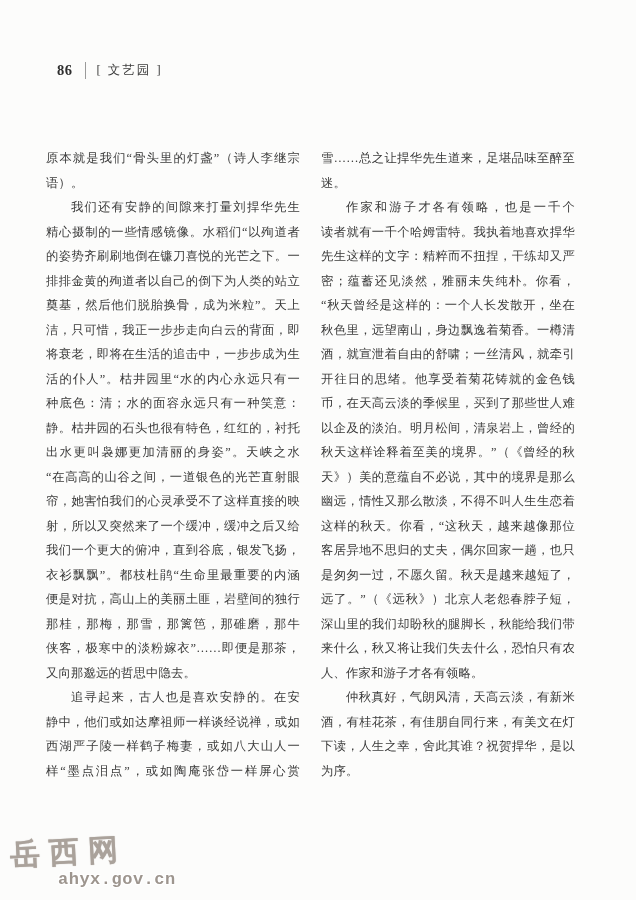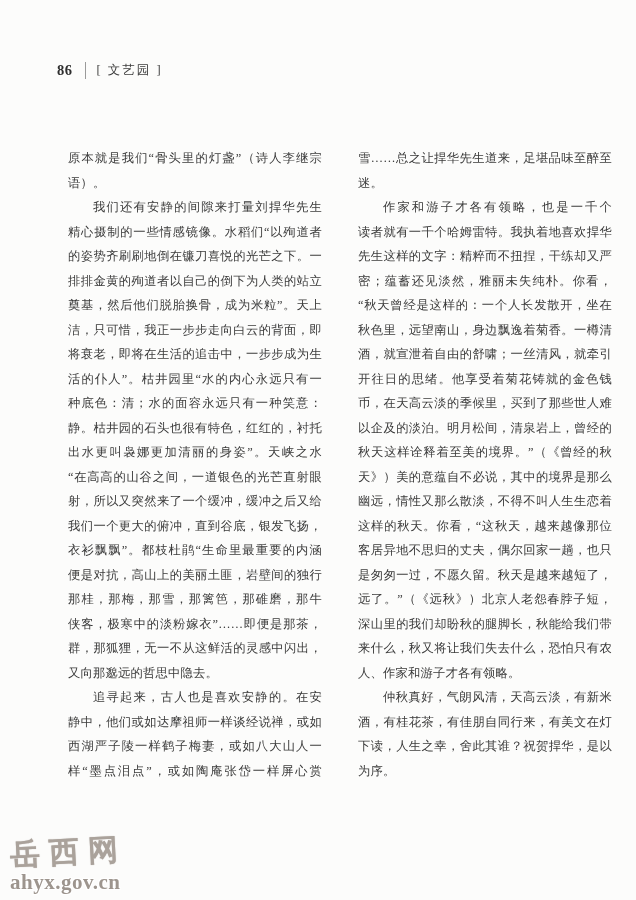--- a/index.html
+++ b/index.html
@@ -8,44 +8,45 @@
     background:#fcfcfb;
     font-family:"Liberation Serif","DejaVu Serif",serif;
   }
   .page{position:absolute;inset:0;}
   
   .page-header{position:absolute;left:57px;top:61px;display:flex;align-items:center;height:18px;}
   .page-num{font-weight:bold;font-size:14.5px;color:#2f2f2f;letter-spacing:.5px;}
   .header-rule{width:1px;height:17px;background:#9a9a9a;margin:0 11px 0 12px;}
   .section-title{font-size:12.5px;color:#3d3d3d;letter-spacing:2px;}
   
-  .columns{position:absolute;left:68px;top:146px;display:flex;gap:36px;align-items:flex-end;}
+  .columns{position:absolute;left:46px;top:146px;display:flex;gap:21px;align-items:flex-end;}
   .col{width:254px;}
   .line{
     height:24.5px;line-height:24.5px;
     font-size:12.3px;color:#3a3a3a;
     text-align:justify;text-align-last:justify;
     letter-spacing:.2px;
   }
   .line.ind{text-indent:25px;}
   .line.end{text-align-last:left;}
   
   .watermark{position:absolute;left:10px;top:835px;width:140px;pointer-events:none;}
   .wm-cn{
     display:block;
     font-size:30px;font-weight:bold;color:#aaa29b;
     letter-spacing:9px;white-space:nowrap;
     transform:rotate(-3deg);transform-origin:left center;
     text-shadow:0 0 1px #b9b2ac;
   }
   .wm-url{
     display:block;margin-top:-6px;
-    font-family:Liberation Serif, serif;
-    font-size:21px;font-weight:bold;color:#9d958e;letter-spacing:.5px;
+    font-family:Liberation Mono, monospace;
+    font-size:17px;font-weight:bold;color:#9d958e;letter-spacing:.5px;
     text-shadow:-1px -1px 0 #fff,1px -1px 0 #fff,-1px 1px 0 #fff,1px 1px 0 #fff;
+    margin-left:48px;
   }
 </style>
 </head>
 <body>
 
 <div class="page">
 
   <div class="page-header">
     <span class="page-num">86</span>
     <span class="header-rule"></span>
@@ -61,27 +62,27 @@
         <div class="line">的姿势齐刷刷地倒在镰刀喜悦的光芒之下。一</div>
         <div class="line">排排金黄的殉道者以自己的倒下为人类的站立</div>
         <div class="line">奠基，然后他们脱胎换骨，成为米粒”。天上</div>
         <div class="line">洁，只可惜，我正一步步走向白云的背面，即</div>
         <div class="line">将衰老，即将在生活的追击中，一步步成为生</div>
         <div class="line">活的仆人”。枯井园里“水的内心永远只有一</div>
         <div class="line">种底色：清；水的面容永远只有一种笑意：</div>
         <div class="line">静。枯井园的石头也很有特色，红红的，衬托</div>
         <div class="line">出水更叫袅娜更加清丽的身姿”。天峡之水</div>
         <div class="line">“在高高的山谷之间，一道银色的光芒直射眼</div>
+        <div class="line">帘，她害怕我们的心灵承受不了这样直接的映</div>
         <div class="line">射，所以又突然来了一个缓冲，缓冲之后又给</div>
         <div class="line">我们一个更大的俯冲，直到谷底，银发飞扬，</div>
         <div class="line">衣衫飘飘”。都枝杜鹃“生命里最重要的内涵</div>
         <div class="line">便是对抗，高山上的美丽土匪，岩壁间的独行</div>
         <div class="line">那桂，那梅，那雪，那篱笆，那碓磨，那牛</div>
         <div class="line">侠客，极寒中的淡粉嫁衣”……即便是那茶，</div>
-        <div class="line">群，那狐狸，无一不从这鲜活的灵感中闪出，</div>
         <div class="line end">又向那邈远的哲思中隐去。</div>
         <div class="line ind">追寻起来，古人也是喜欢安静的。在安</div>
         <div class="line">静中，他们或如达摩祖师一样谈经说禅，或如</div>
         <div class="line">西湖严子陵一样鹤子梅妻，或如八大山人一</div>
         <div class="line">样“墨点泪点”，或如陶庵张岱一样屏心赏</div>
       </div>
     <div class="col">
         <div class="line">雪……总之让捍华先生道来，足堪品味至醉至</div>
         <div class="line end">迷。</div>
         <div class="line ind">作家和游子才各有领略，也是一千个</div>

